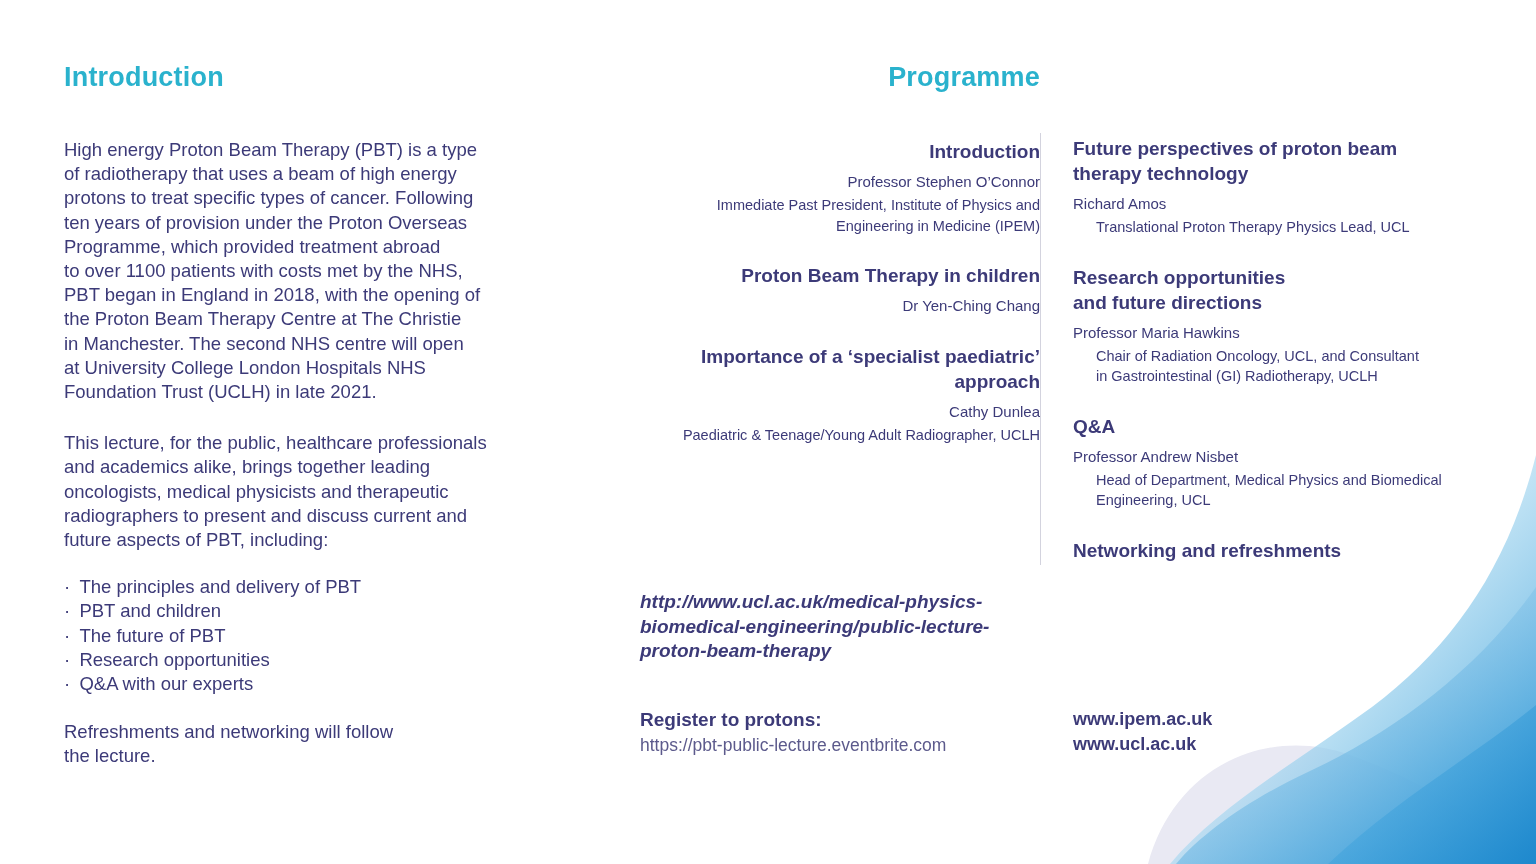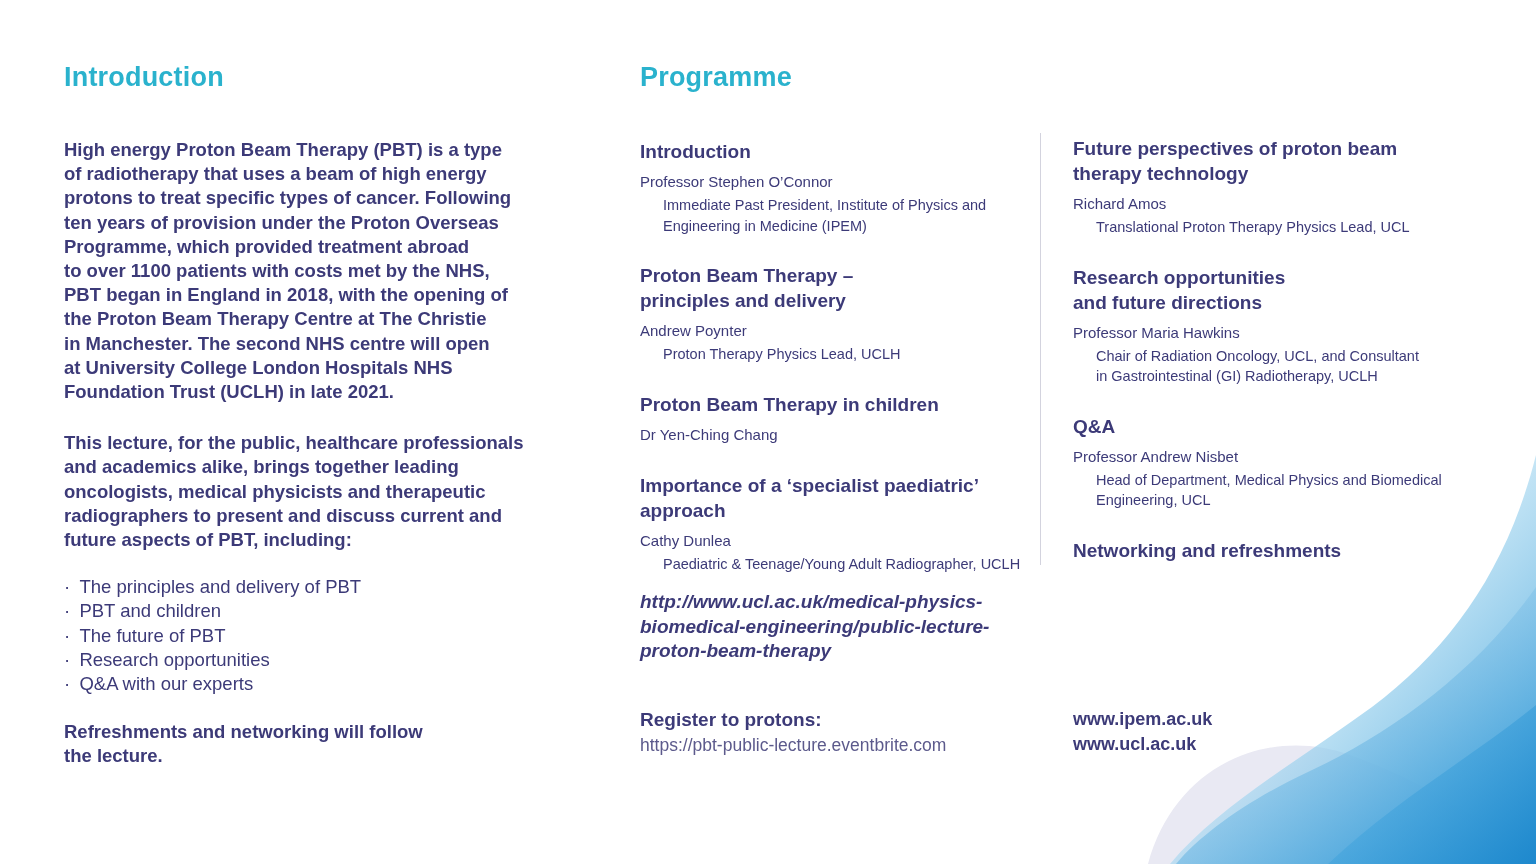--- a/index.html
+++ b/index.html
@@ -24,38 +24,39 @@
   
   .col-left {
     position: absolute;
     left: 64px;
     top: 62px;
     width: 540px;
   }
   .col-left .body-text {
     font-size: 18.5px;
     line-height: 24.2px;
-    font-weight: 700;
+    font-weight: 400;
   }
   .para1 { margin-top: 45px; }
   .para2 { margin-top: 27px; }
   .bullet-list { margin-top: 23px; }
   .bullet-item {
     font-size: 18.5px;
     line-height: 24.2px;
   }
   .bullet-item::before { content: "\00B7\2002"; }
   .closing { margin-top: 24px; }
 
   
   .col-mid {
     position: absolute;
     left: 640px;
     top: 62px;
     width: 400px;
+    text-align: right;
   }
   .sessions { margin-top: 46px; }
   .col-right {
     position: absolute;
     left: 1073px;
     top: 136px;
     width: 430px;
   }
   .session { margin-bottom: 27px; }
   .session-title {
@@ -198,26 +199,20 @@
 <div class="col-mid">
   <div class="h1">Programme</div>
   <div class="sessions">
     <div class="session">
       <div class="session-title pre">Introduction</div>
       <div class="session-speaker">Professor Stephen O’Connor</div>
       <div class="session-role pre">Immediate Past President, Institute of Physics and
 Engineering in Medicine (IPEM)</div>
     </div>
     <div class="session">
-      <div class="session-title pre">Proton Beam Therapy –
-principles and delivery</div>
-      <div class="session-speaker">Andrew Poynter</div>
-      <div class="session-role pre">Proton Therapy Physics Lead, UCLH</div>
-    </div>
-    <div class="session">
       <div class="session-title pre">Proton Beam Therapy in children</div>
       <div class="session-speaker">Dr Yen-Ching Chang</div>
     </div>
     <div class="session">
       <div class="session-title pre">Importance of a ‘specialist paediatric’
 approach</div>
       <div class="session-speaker">Cathy Dunlea</div>
       <div class="session-role pre">Paediatric &amp; Teenage/Young Adult Radiographer, UCLH</div>
     </div>
   </div>

